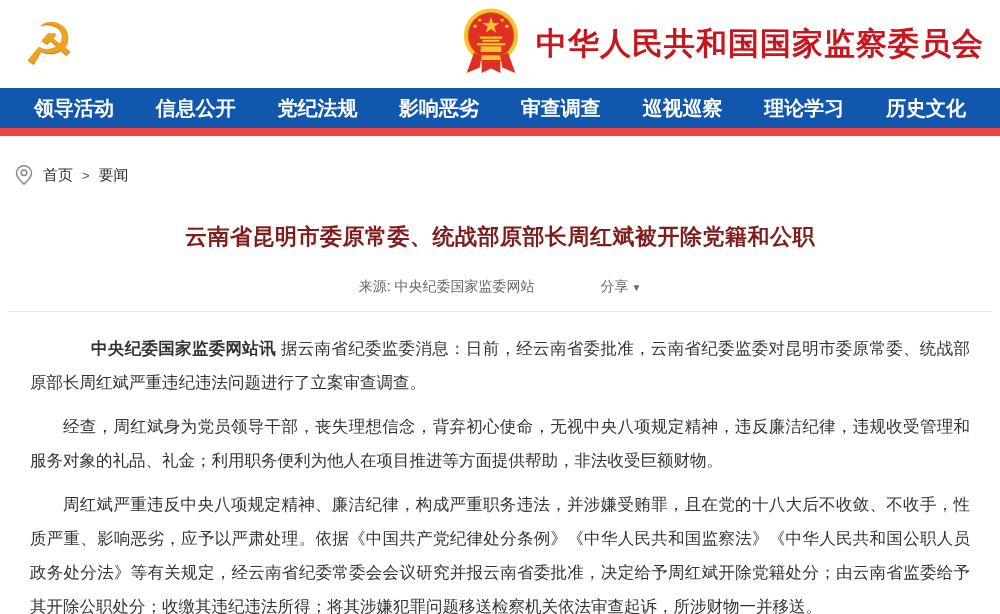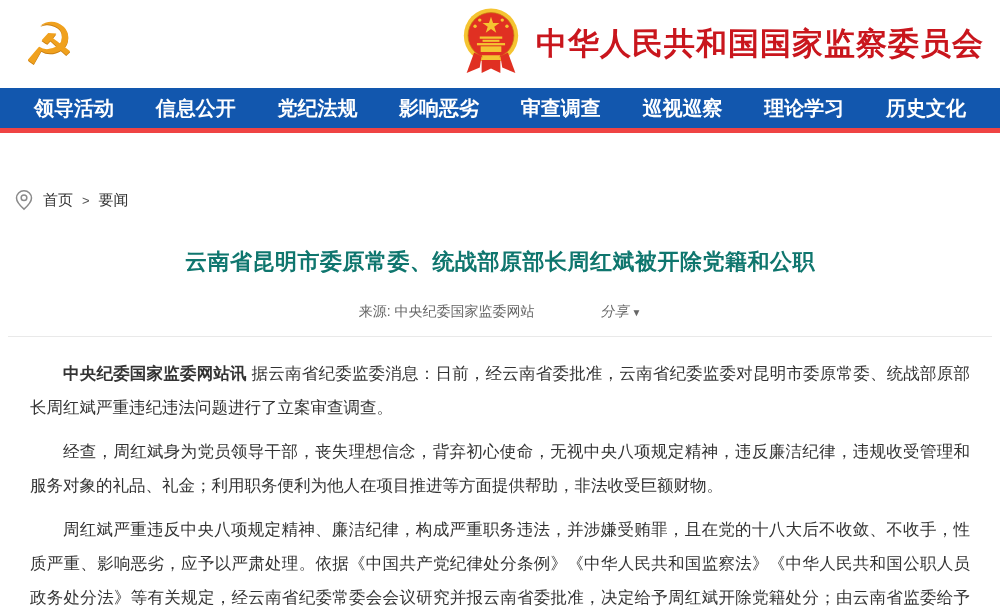--- a/index.html
+++ b/index.html
@@ -20,56 +20,56 @@
     text-shadow:0 1px 0 #c87d10;
     font-family:"DejaVu Sans",sans-serif;
   }
   .brand-title{
     font-size:31px;font-weight:bold;color:#c9161d;
     font-family:"Liberation Serif","DejaVu Serif",serif;
     letter-spacing:1px;white-space:nowrap;
   }
   
   .main-nav{
-    background:#1257ae;border-bottom:5px solid #ef4444;
+    background:#1257ae;border-bottom:8px solid #ef4444;
     height:40px;display:flex;align-items:center;
     justify-content:space-between;padding:0 34px;
   }
   .nav-item{
     color:#ffffff;font-size:20px;font-weight:bold;
     text-decoration:none;cursor:pointer;white-space:nowrap;
     font-family:"Liberation Serif","DejaVu Serif",serif;
   }
   
   .breadcrumb{
     display:flex;align-items:center;gap:9px;
-    padding:28px 0 0 14px;font-size:15px;color:#333;margin-top:28px;
+    padding:28px 0 0 14px;font-size:15px;color:#333;
   }
   .breadcrumb a{color:#333;text-decoration:none;cursor:pointer;}
   .crumb-sep{color:#555;font-size:13px;}
   .pin-icon{display:inline-flex;}
   
   .article-title{
-    text-align:center;color:#0f766e;font-size:22px;font-weight:bold;
+    text-align:center;color:#7f1d1d;font-size:22px;font-weight:bold;
     margin:36px 60px 0;letter-spacing:.5px;
   }
   .article-meta{
     display:flex;justify-content:center;align-items:flex-end;
     gap:66px;margin-top:26px;font-size:14px;color:#666;
   }
   .meta-item{white-space:nowrap;}
-  .share{cursor:pointer;display:inline-flex;align-items:center;gap:3px;font-style:italic;}
+  .share{cursor:pointer;display:inline-flex;align-items:center;gap:3px;}
   .caret{font-size:10px;color:#666;}
   .divider{border-top:1px solid #e9e9e9;margin:15px 8px 0;}
   .article-body{
     padding:19px 30px 0;font-size:16.5px;line-height:34px;
     color:#333;text-align:justify;
   }
   .article-body p{margin:0 0 10px;text-indent:2em;}
-  .lead{font-weight:bold;}
+  .lead{font-weight:bold;margin-left:28px;}
 </style>
 </head>
 <body>
 
 <div class="site-header">
   <div class="brand">
     <span class="brand-emblem">
       <span class="party-glyph">☭</span>
     </span>
   </div>

